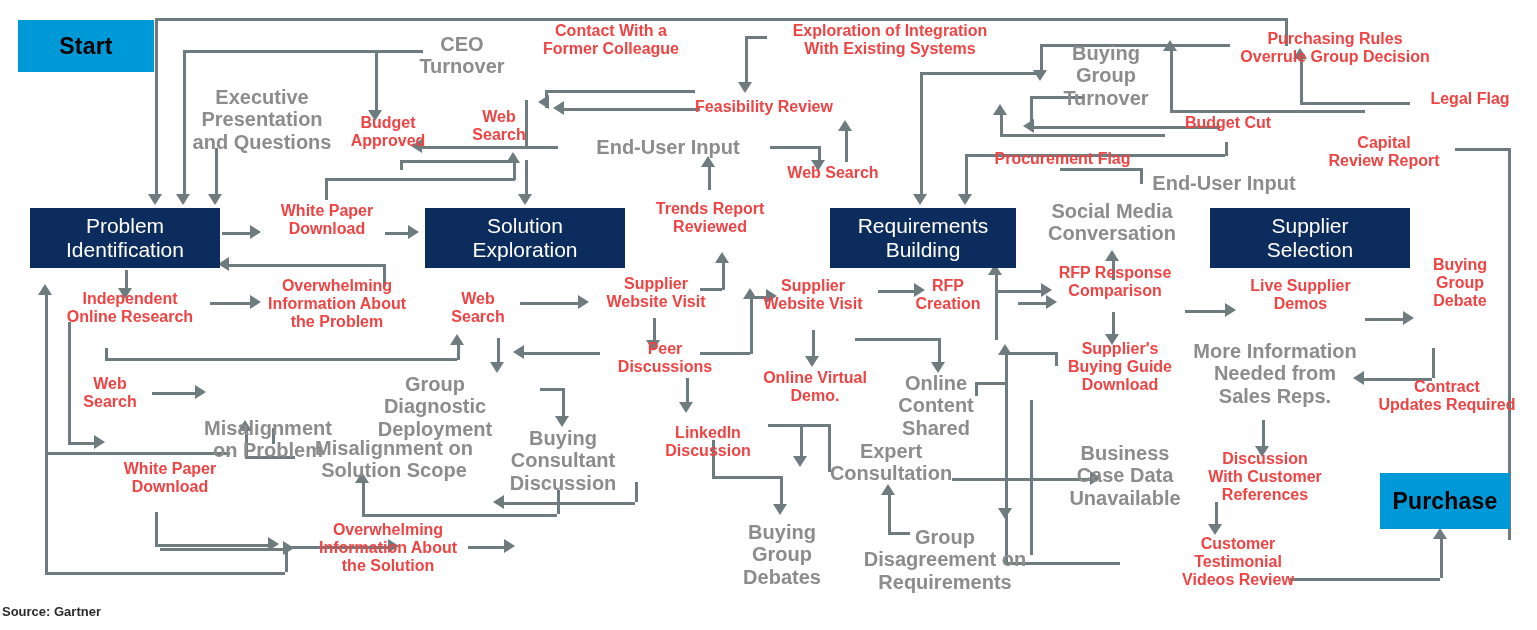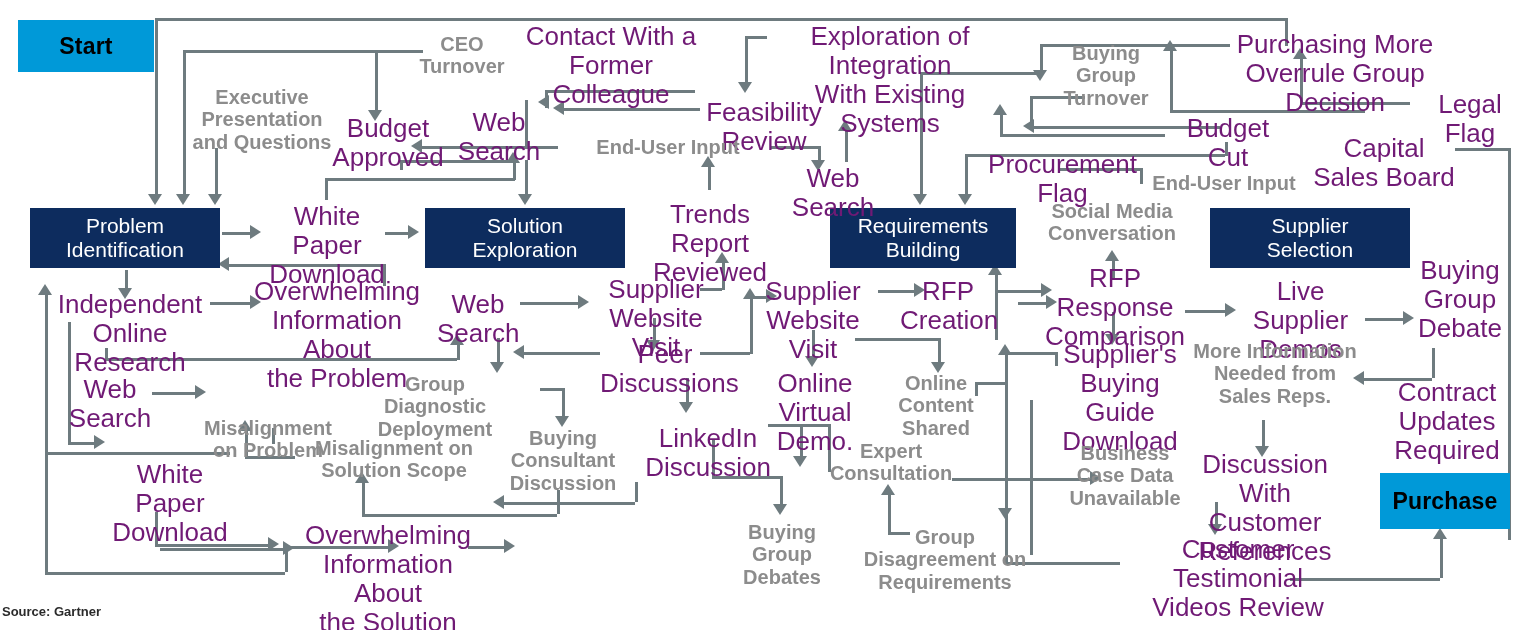--- a/index.html
+++ b/index.html
@@ -2,21 +2,21 @@
 <html><head>
 <meta charset="utf-8">
 <style>
   html,body{margin:0;padding:0;background:#ffffff;}
   body{font-family:"Liberation Sans", sans-serif;}
   #stage{position:relative;width:1537px;height:630px;background:#ffffff;overflow:hidden;}
 
   .node{position:absolute;text-align:center;line-height:1.12;white-space:pre-line;}
 
   
-  .n-black{color:#701a75;font-size:26px;font-weight:400;}
+  .n-black{color:#ef4444;font-size:16px;font-weight:700;}
   
   .n-grey{color:#8c8c8c;font-size:20px;font-weight:700;}
 
   
   .term{position:absolute;background:#0099d8;color:#000000;font-size:23px;font-weight:700;
         display:flex;align-items:center;justify-content:center;letter-spacing:.2px;}
   
   .stagebox{position:absolute;background:#0d2c5e;color:#ffffff;font-size:21px;font-weight:400;
         display:flex;align-items:center;justify-content:center;text-align:center;line-height:1.15;
         white-space:pre-line;}
@@ -312,26 +312,26 @@
   <div class="node n-black" style="left:455px;top:108px;width:88px;">Web
 Search</div>
   <div class="node n-black" style="left:770px;top:22px;width:240px;">Exploration of Integration
 With Existing Systems</div>
   <div class="node n-black" style="left:674px;top:98px;width:180px;">Feasibility Review</div>
   <div class="node n-grey" style="left:568px;top:136px;width:200px;">End-User Input</div>
   <div class="node n-black" style="left:768px;top:164px;width:130px;">Web Search</div>
   <div class="node n-grey" style="left:1050px;top:42px;width:112px;">Buying
 Group
 Turnover</div>
-  <div class="node n-black" style="left:1210px;top:30px;width:250px;">Purchasing More
+  <div class="node n-black" style="left:1210px;top:30px;width:250px;">Purchasing Rules
 Overrule Group Decision</div>
   <div class="node n-black" style="left:1412px;top:90px;width:116px;">Legal Flag</div>
   <div class="node n-black" style="left:1168px;top:114px;width:120px;">Budget Cut</div>
   <div class="node n-black" style="left:1310px;top:134px;width:148px;">Capital
-Sales Board</div>
+Review Report</div>
   <div class="node n-black" style="left:975px;top:150px;width:175px;">Procurement Flag</div>
   <div class="node n-grey" style="left:1148px;top:172px;width:152px;">End-User Input</div>
   <div class="node n-black" style="left:262px;top:202px;width:130px;">White Paper
 Download</div>
   <div class="node n-black" style="left:640px;top:200px;width:140px;">Trends Report
 Reviewed</div>
   <div class="node n-grey" style="left:1035px;top:200px;width:154px;">Social Media
 Conversation</div>
   <div class="node n-black" style="left:48px;top:290px;width:164px;">Independent
 Online Research</div>

